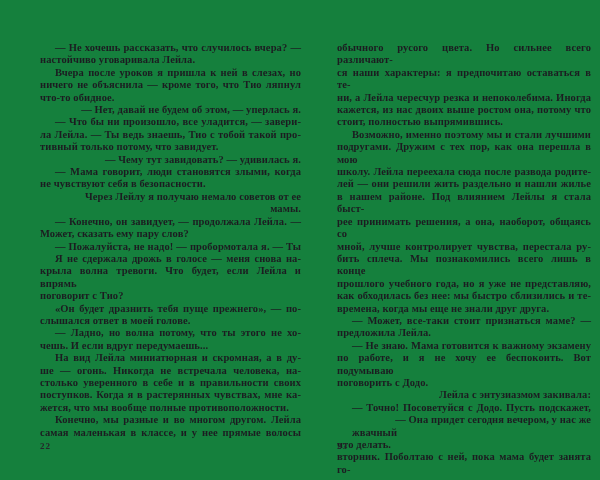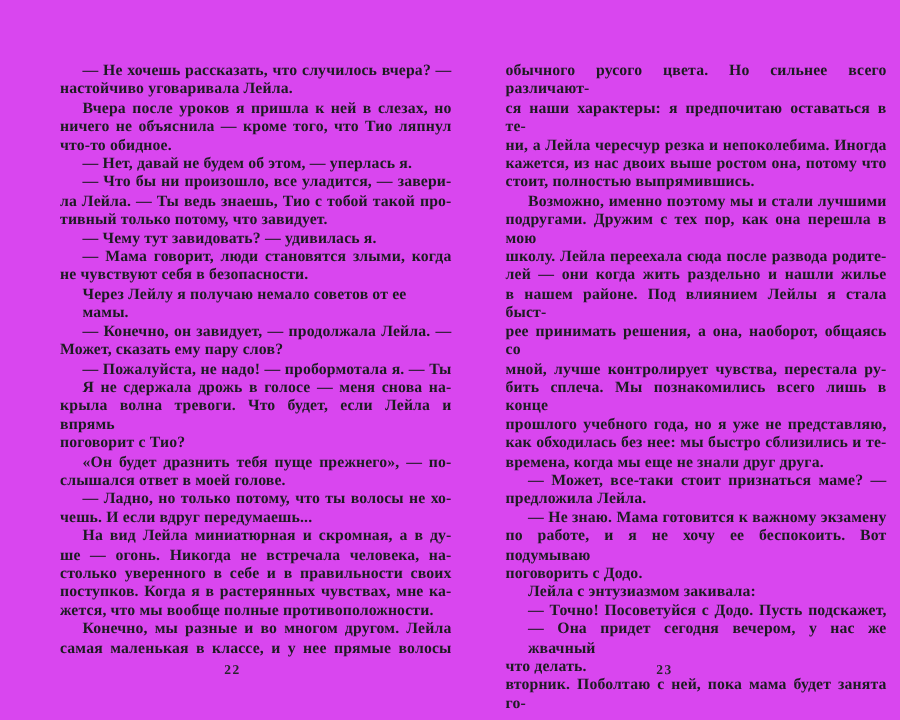--- a/index.html
+++ b/index.html
@@ -7,44 +7,43 @@
     padding: 0;
     width: 600px;
     height: 480px;
     background: #ffffff;
     overflow: hidden;
   }
   .spread {
     position: relative;
     width: 600px;
     height: 480px;
-    background: #d946ef;
+    background: #15803d;
     font-family: "Liberation Serif", "DejaVu Serif", serif;
     color: #1c1c21;
   }
   .col {
     position: absolute;
     top: 42px;
     font-size: 10.5px;
     line-height: 12.4px;
     font-weight: 600;
     letter-spacing: 0.1px;
   }
   .col.left  { left: 40px;  width: 261px; }
   .col.right { left: 337px; width: 254px; }
   .line { text-align: left; white-space: normal; }
   .line.just { text-align: justify; text-align-last: justify; }
-  .line.ind  { padding-left: 15px; }
+  .line.ind  { padding-left: 15px; text-align: right; }
   .pagenum {
     position: absolute;
     top: 441px;
     font-size: 9px;
     font-weight: 700;
     letter-spacing: 1px;
-    text-align: center;
     color: #26262b;
   }
   .pagenum.left  { left: 40px;  width: 230px; }
   .pagenum.right { left: 337px; width: 212px; }
 </style>
 </head>
 <body>
 
 <div class="spread">
   <div class="col left">
@@ -62,41 +61,41 @@
       <div class="line">не чувствуют себя в безопасности.</div>
       <div class="line ind">Через Лейлу я получаю немало советов от ее мамы.</div>
       <div class="line just ind">— Конечно, он завидует, — продолжала Лейла. —</div>
       <div class="line">Может, сказать ему пару слов?</div>
       <div class="line just ind">— Пожалуйста, не надо! — пробормотала я. — Ты</div>
       <div class="line just ind">Я не сдержала дрожь в голосе — меня снова на-</div>
       <div class="line just">крыла волна тревоги. Что будет, если Лейла и впрямь</div>
       <div class="line">поговорит с Тио?</div>
       <div class="line just ind">«Он будет дразнить тебя пуще прежнего», — по-</div>
       <div class="line">слышался ответ в моей голове.</div>
-      <div class="line just ind">— Ладно, но только потому, что ты волосы не хо-</div>
+      <div class="line just ind">— Ладно, но волна потому, что ты этого не хо-</div>
       <div class="line">чешь. И если вдруг передумаешь...</div>
       <div class="line just ind">На вид Лейла миниатюрная и скромная, а в ду-</div>
       <div class="line just">ше — огонь. Никогда не встречала человека, на-</div>
       <div class="line just">столько уверенного в себе и в правильности своих</div>
       <div class="line just">поступков. Когда я в растерянных чувствах, мне ка-</div>
       <div class="line">жется, что мы вообще полные противоположности.</div>
       <div class="line just ind">Конечно, мы разные и во многом другом. Лейла</div>
       <div class="line just">самая маленькая в классе, и у нее прямые волосы</div>
     </div>
 
   <div class="col right">
       <div class="line just">обычного русого цвета. Но сильнее всего различают-</div>
       <div class="line just">ся наши характеры: я предпочитаю оставаться в те-</div>
       <div class="line just">ни, а Лейла чересчур резка и непоколебима. Иногда</div>
       <div class="line just">кажется, из нас двоих выше ростом она, потому что</div>
       <div class="line">стоит, полностью выпрямившись.</div>
       <div class="line just ind">Возможно, именно поэтому мы и стали лучшими</div>
       <div class="line just">подругами. Дружим с тех пор, как она перешла в мою</div>
       <div class="line just">школу. Лейла переехала сюда после развода родите-</div>
-      <div class="line just">лей — они когда жить раздельно и нашли жилье</div>
+      <div class="line just">лей — они решили жить раздельно и нашли жилье</div>
       <div class="line just">в нашем районе. Под влиянием Лейлы я стала быст-</div>
       <div class="line just">рее принимать решения, а она, наоборот, общаясь со</div>
       <div class="line just">мной, лучше контролирует чувства, перестала ру-</div>
       <div class="line just">бить сплеча. Мы познакомились всего лишь в конце</div>
       <div class="line just">прошлого учебного года, но я уже не представляю,</div>
       <div class="line just">как обходилась без нее: мы быстро сблизились и те-</div>
       <div class="line">времена, когда мы еще не знали друг друга.</div>
       <div class="line just ind">— Может, все-таки стоит признаться маме? —</div>
       <div class="line">предложила Лейла.</div>
       <div class="line just ind">— Не знаю. Мама готовится к важному экзамену</div>

